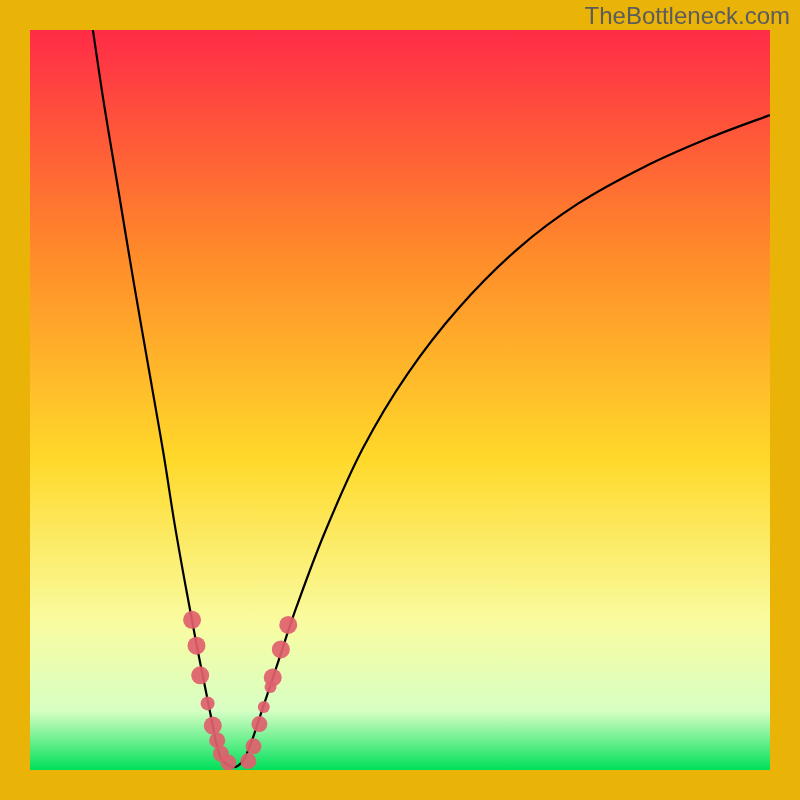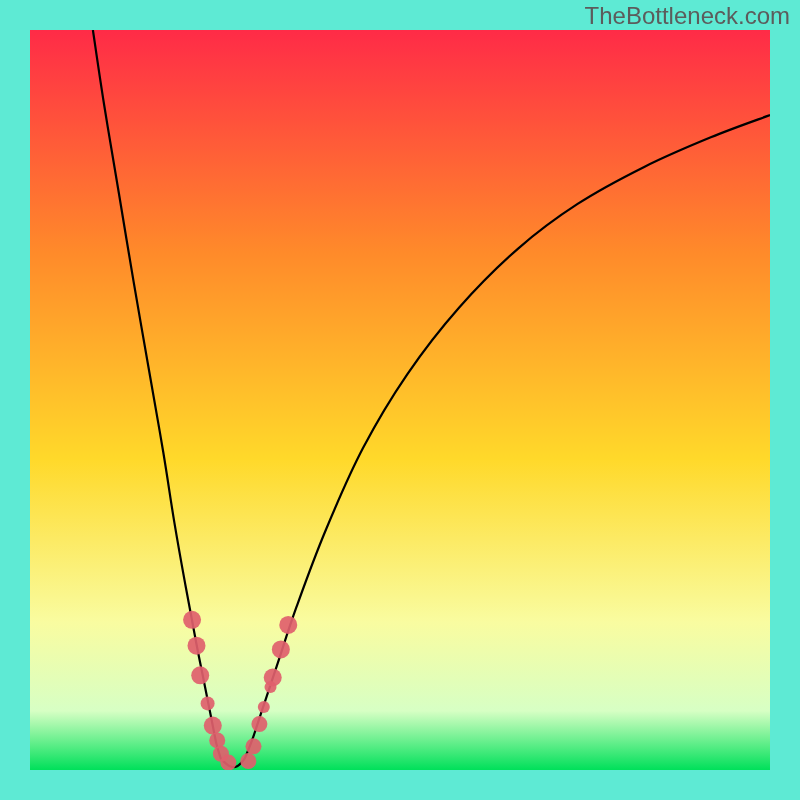--- a/index.html
+++ b/index.html
@@ -7,21 +7,21 @@
     padding: 0;
     width: 800px;
     height: 800px;
     overflow: hidden;
     background: #000000;
     font-family: Arial, Helvetica, sans-serif;
   }
   .outer {
     width: 800px;
     height: 800px;
-    background: #5eead4;
+    background: #eab308;
     position: relative;
   }
   .watermark {
     position: absolute;
     top: 2px;
     right: 10px;
     color: #5c5c5c;
     font-size: 24px;
     font-weight: 500;
     letter-spacing: 0px;

